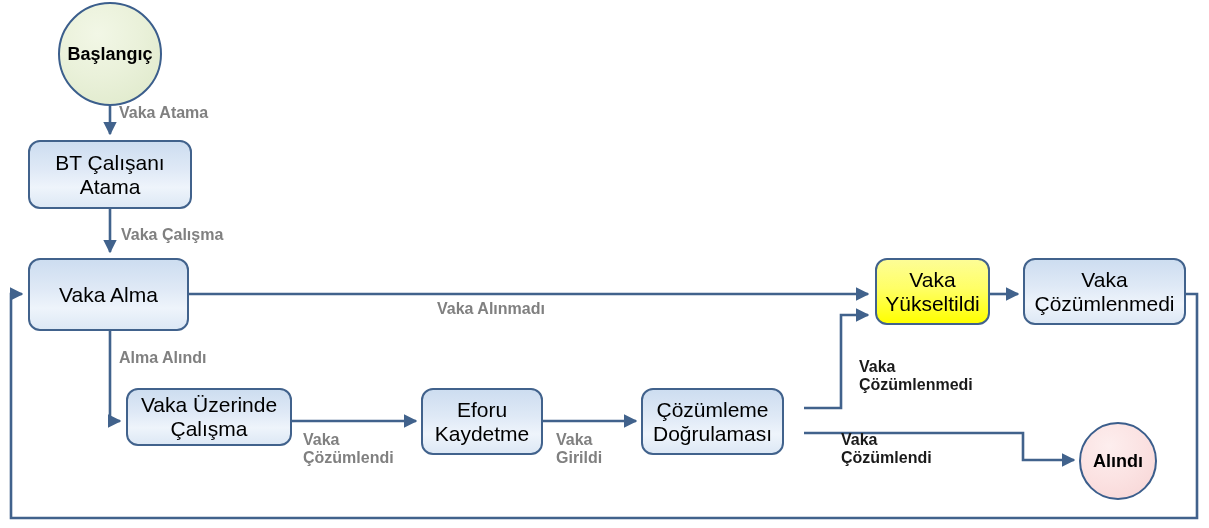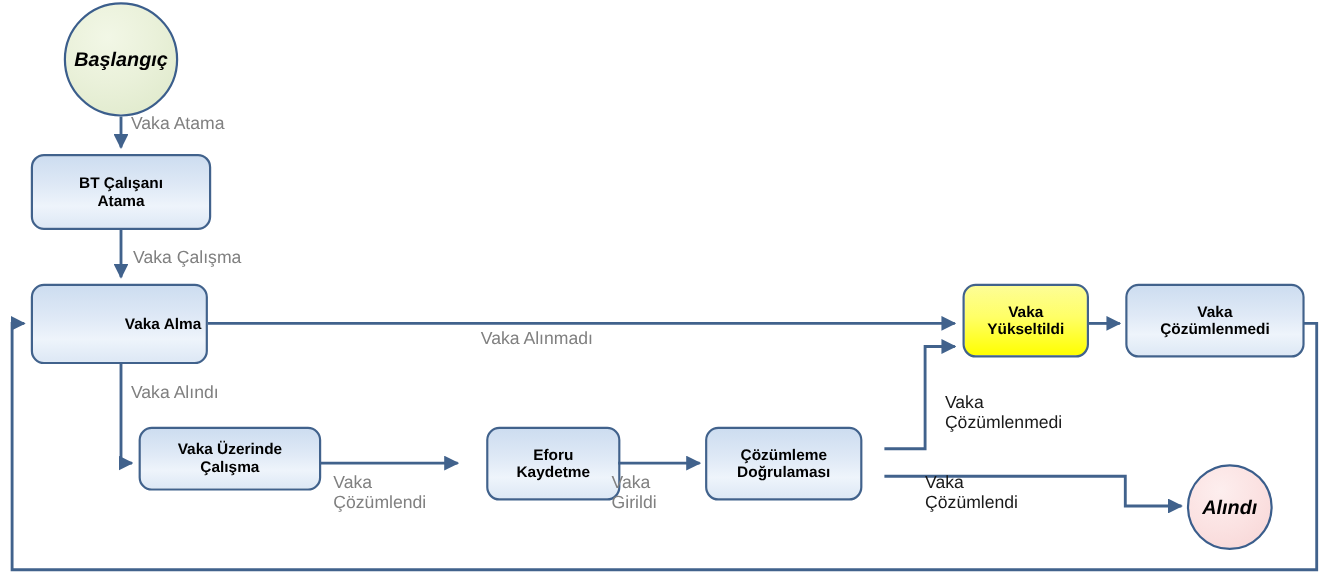--- a/index.html
+++ b/index.html
@@ -43,49 +43,48 @@
     display: block;
     white-space: pre-line;
     padding: 0 4px;
   }
 
   
   .node.process {
     border: 2px solid #41628c;
     border-radius: 12px;
     background: linear-gradient(to bottom, #cdddf0 0%, #dfe9f6 42%, #eef4fb 70%, #dde8f5 100%);
-    font-size: 14px;
-    font-weight: bold;
+    font-size: 21px;
+    font-weight: normal;
   }
   
   .node.process.highlight {
     background: linear-gradient(to bottom, #fdfd96 0%, #ffff66 45%, #ffff00 100%);
     border-color: #41628c;
   }
 
   
   .node.terminator {
     border: 2px solid #3b5e8c;
     border-radius: 50%;
     font-size: 18px;
     font-weight: bold;
-    font-style: italic;
   }
   .node.terminator.start {
     background: radial-gradient(circle at 38% 30%, #f2f7e6 0%, #eaf1da 45%, #dde8c8 100%);
   }
   .node.terminator.end {
     background: radial-gradient(circle at 38% 30%, #fdeeee 0%, #fbe2e2 50%, #f7d4d4 100%);
   }
 
   
   .edge-label {
     position: absolute;
     font-size: 16px;
-    font-weight: normal;
+    font-weight: bold;
     line-height: 1.15;
     white-space: pre-line;
     z-index: 4;
   }
   .edge-label.gray  { color: #808080; }
   .edge-label.dark  { color: #1a1a1a; }
 </style>
 </head>
 <body>
 
@@ -123,30 +122,30 @@
 
   <div class="node terminator start" style="left:58px; top:2px; width:104px; height:104px;">
     <span class="node-label">Başlangıç</span>
   </div>
 
   <div class="node process" style="left:28px; top:140px; width:164px; height:69px;">
     <span class="node-label">BT Çalışanı
 Atama</span>
   </div>
 
-  <div class="node process" style="left:28px; top:258px; width:161px; height:73px;justify-content:flex-end;">
+  <div class="node process" style="left:28px; top:258px; width:161px; height:73px;">
     <span class="node-label">Vaka Alma</span>
   </div>
 
   <div class="node process" style="left:126px; top:388px; width:166px; height:58px;">
     <span class="node-label">Vaka Üzerinde
 Çalışma</span>
   </div>
 
-  <div class="node process" style="left:421px; top:388px; width:122px; height:67px;margin-left:21px;">
+  <div class="node process" style="left:421px; top:388px; width:122px; height:67px;">
     <span class="node-label">Eforu
 Kaydetme</span>
   </div>
 
   <div class="node process" style="left:641px; top:388px; width:143px; height:67px;">
     <span class="node-label">Çözümleme
 Doğrulaması</span>
   </div>
 
   <div class="node process highlight" style="left:875px; top:258px; width:115px; height:67px;">
@@ -162,21 +161,21 @@
   <div class="node terminator end" style="left:1079px; top:422px; width:78px; height:78px;">
     <span class="node-label">Alındı</span>
   </div>
 
   <div class="edge-label gray" style="left:119px; top:104px;">Vaka Atama</div>
 
   <div class="edge-label gray" style="left:121px; top:226px;">Vaka Çalışma</div>
 
   <div class="edge-label gray" style="left:437px; top:300px;">Vaka Alınmadı</div>
 
-  <div class="edge-label gray" style="left:119px; top:349px;">Vaka Alındı</div>
+  <div class="edge-label gray" style="left:119px; top:349px;">Alma Alındı</div>
 
   <div class="edge-label gray" style="left:303px; top:431px;">Vaka
 Çözümlendi</div>
 
   <div class="edge-label gray" style="left:556px; top:431px;">Vaka
 Girildi</div>
 
   <div class="edge-label dark" style="left:859px; top:358px;">Vaka
 Çözümlenmedi</div>
 

